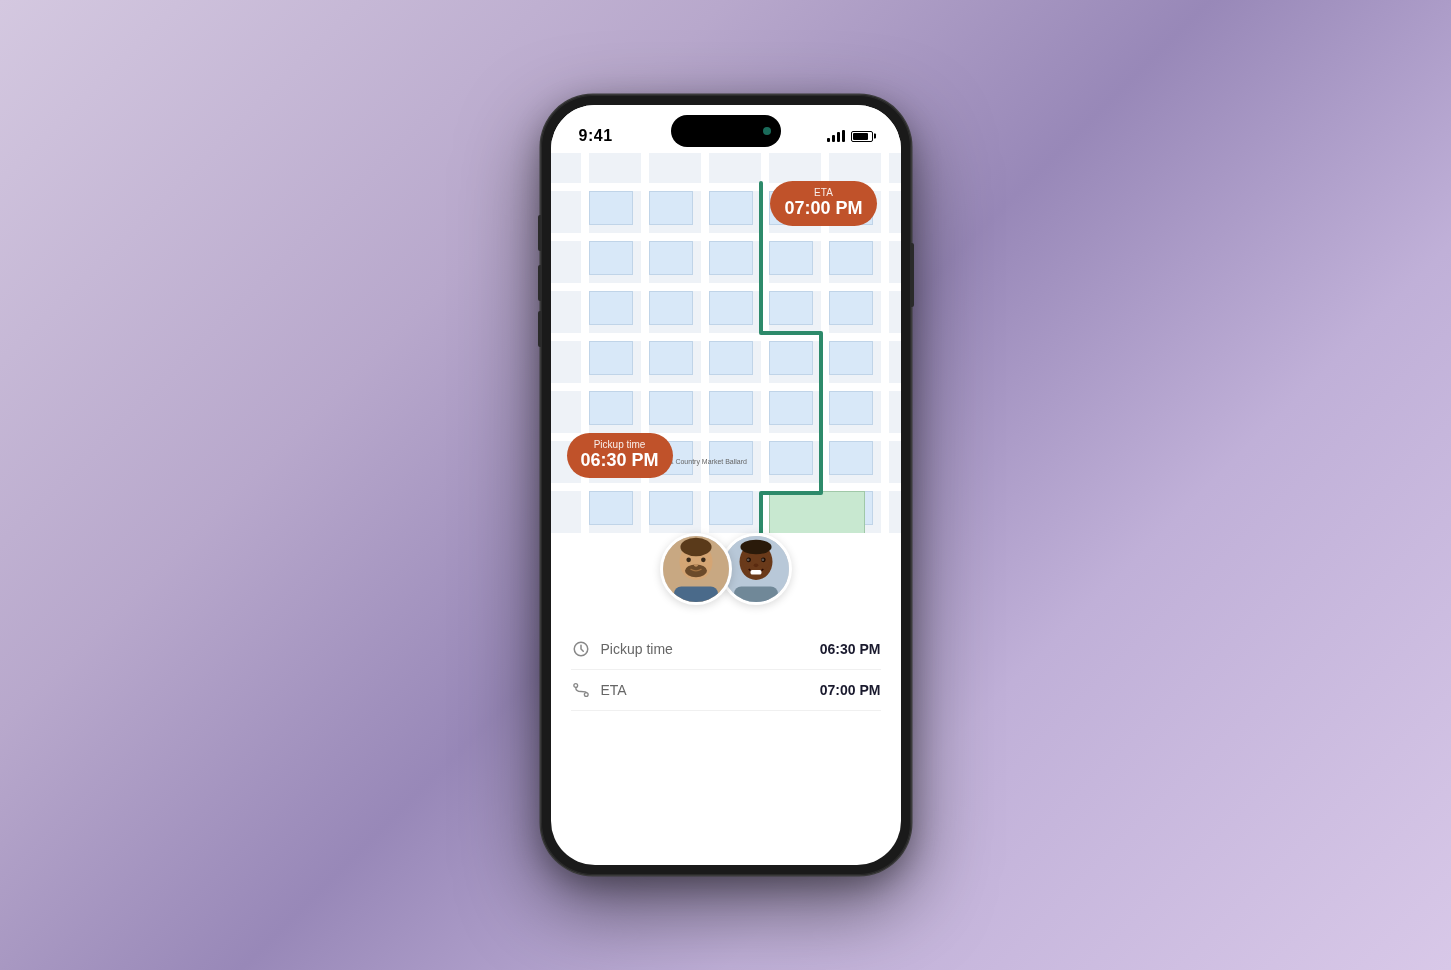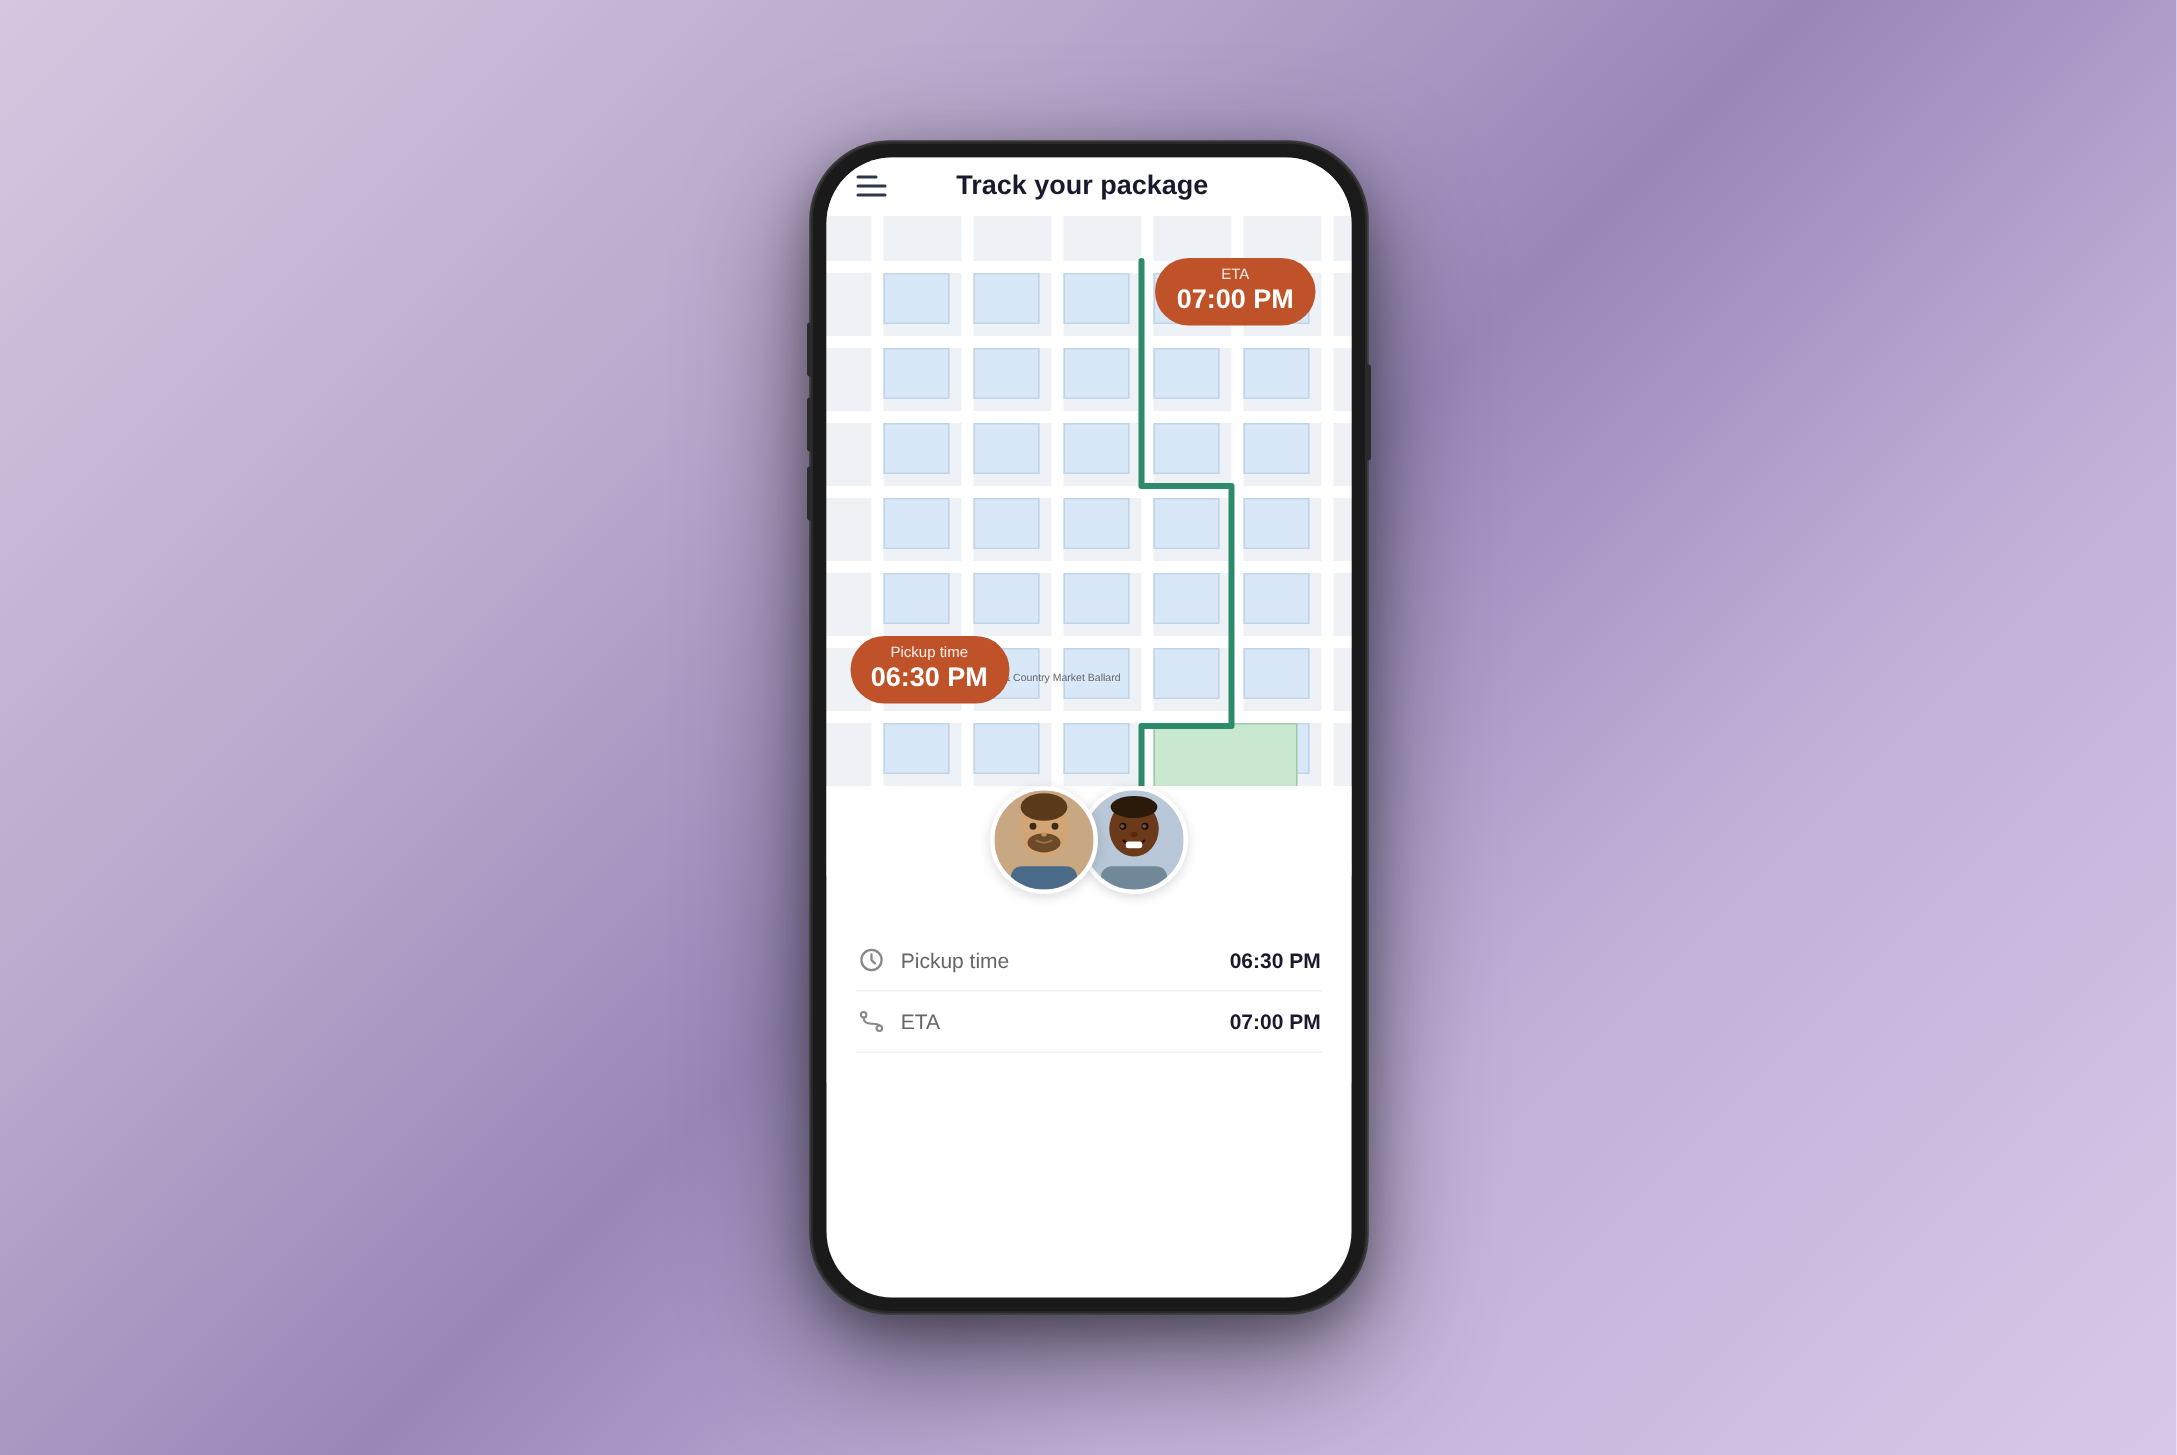--- a/index.html
+++ b/index.html
@@ -413,29 +413,38 @@
       white-space: nowrap;
     }
   </style>
 </head>
 <body>
 
 <div class="phone-wrapper">
   <div class="phone-frame"></div>
   <div class="phone-screen">
 
-
-    <div class="app-header">
-      <div class="menu-icon">
-        <div class="menu-line"></div>
-        <div class="menu-line" style="width:20px;"></div>
-        <div class="menu-line"></div>
+    <div class="status-bar">
+      <span class="status-time">9:41</span>
+      <div class="dynamic-island">
+        <div class="dynamic-island-dot"></div>
       </div>
-      <div class="header-title">Track your package</div>
+      <div class="status-icons">
+        <div class="signal-bars">
+          <div class="signal-bar" style="height:4px;"></div>
+          <div class="signal-bar" style="height:7px;"></div>
+          <div class="signal-bar" style="height:10px;"></div>
+          <div class="signal-bar" style="height:12px;"></div>
+        </div>
+        <div class="battery-icon">
+          <div class="battery-fill"></div>
+        </div>
+      </div>
     </div>
+
 
     <div class="map-area">
       <div class="map-bg">
 
         <div class="street-h thick" style="top:30px;"></div>
         <div class="street-h thick" style="top:80px;"></div>
         <div class="street-h thick" style="top:130px;"></div>
         <div class="street-h thick" style="top:180px;"></div>
         <div class="street-h thick" style="top:230px;"></div>
         <div class="street-h thick" style="top:280px;"></div>

